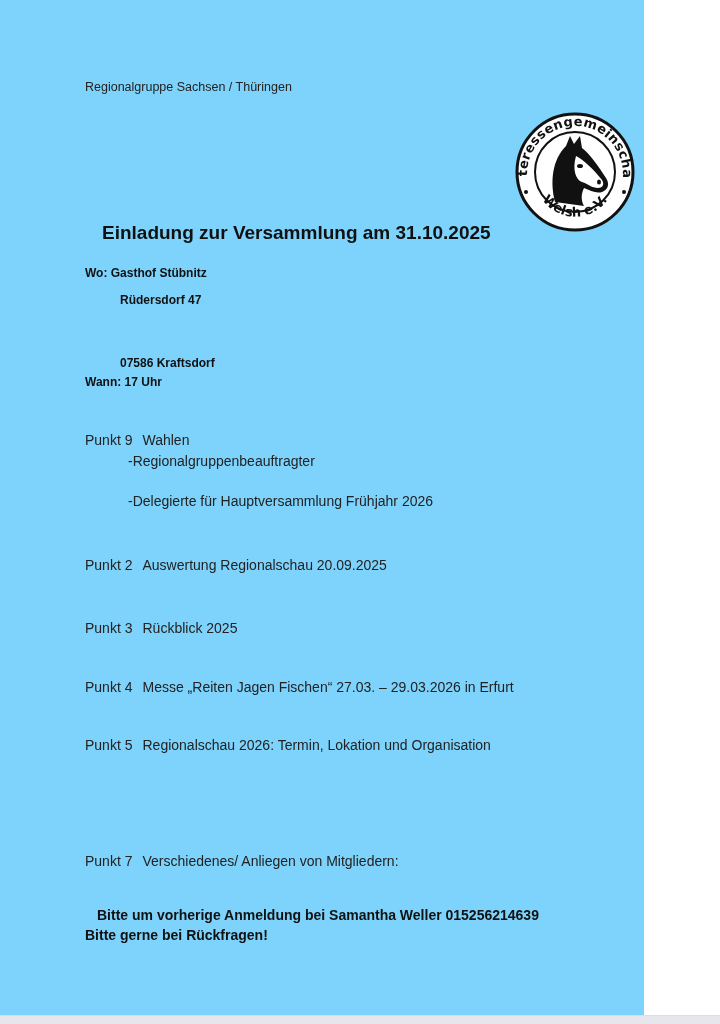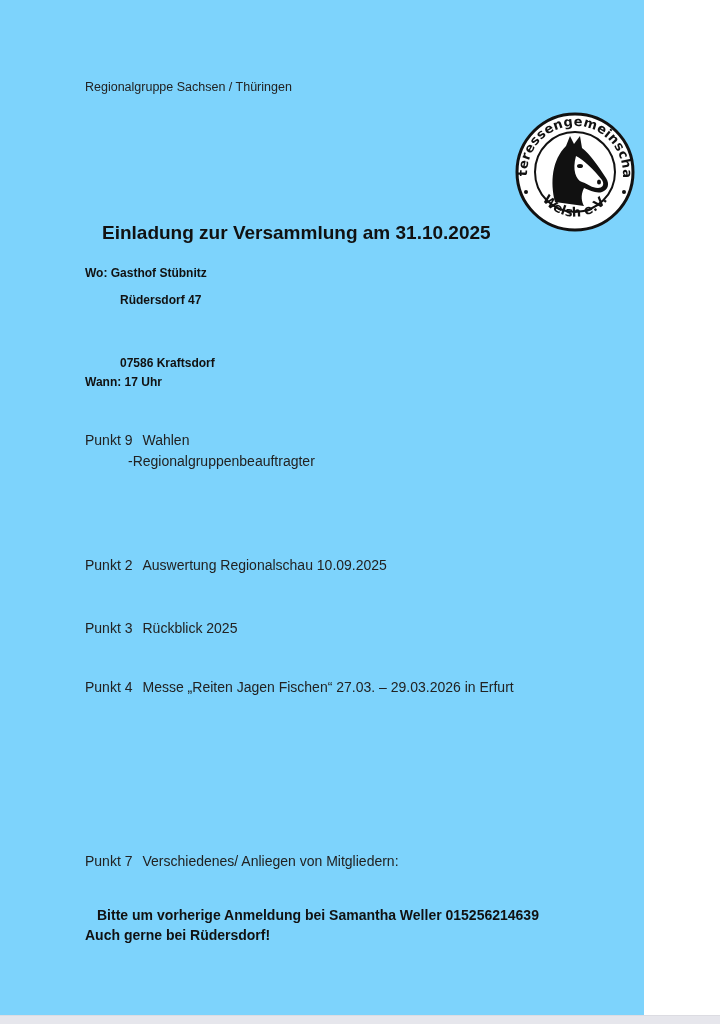--- a/index.html
+++ b/index.html
@@ -53,31 +53,35 @@
 
   <div class="bold-line" style="left:85px; top:266px;">Wo: Gasthof Stübnitz</div>
   <div class="bold-line" style="left:120px; top:293px;">Rüdersdorf 47</div>
   <div class="bold-line" style="left:120px; top:339px;margin-top:17px;">07586 Kraftsdorf</div>
   <div class="bold-line" style="left:85px; top:375px;">Wann: 17 Uhr</div>
 
   <div class="agenda" style="top:432px;">
     <span class="num">Punkt 9</span><span>Wahlen</span>
   </div>
   <div class="sub" style="top:453px;">-Regionalgruppenbeauftragter</div>
+  <div class="sub" style="top:493px;">-Delegierte für Hauptversammlung Frühjahr 2026</div>
 
   <div class="agenda" style="top:557px;">
-    <span class="num">Punkt 2</span><span>Auswertung Regionalschau 10.09.2025</span>
+    <span class="num">Punkt 2</span><span>Auswertung Regionalschau 20.09.2025</span>
   </div>
   <div class="agenda" style="top:620px;">
     <span class="num">Punkt 3</span><span>Rückblick 2025</span>
   </div>
   <div class="agenda" style="top:679px;">
     <span class="num">Punkt 4</span><span>Messe „Reiten Jagen Fischen“ 27.03. – 29.03.2026  in Erfurt</span>
   </div>
+  <div class="agenda" style="top:737px;">
+    <span class="num">Punkt 5</span><span>Regionalschau 2026: Termin, Lokation und Organisation</span>
+  </div>
   <div class="agenda" style="top:853px;">
     <span class="num">Punkt 7</span><span>Verschiedenes/ Anliegen von Mitgliedern:</span>
   </div>
 
   <div class="footer" style="top:907px;padding-left:12px;">Bitte um vorherige Anmeldung bei Samantha Weller 015256214639</div>
-  <div class="footer" style="top:927px;">Auch gerne bei Rüdersdorf!</div>
+  <div class="footer" style="top:927px;">Bitte gerne bei Rückfragen!</div>
 </div>
 
 <div class="bottom-bar"></div>
 
 </body></html>

